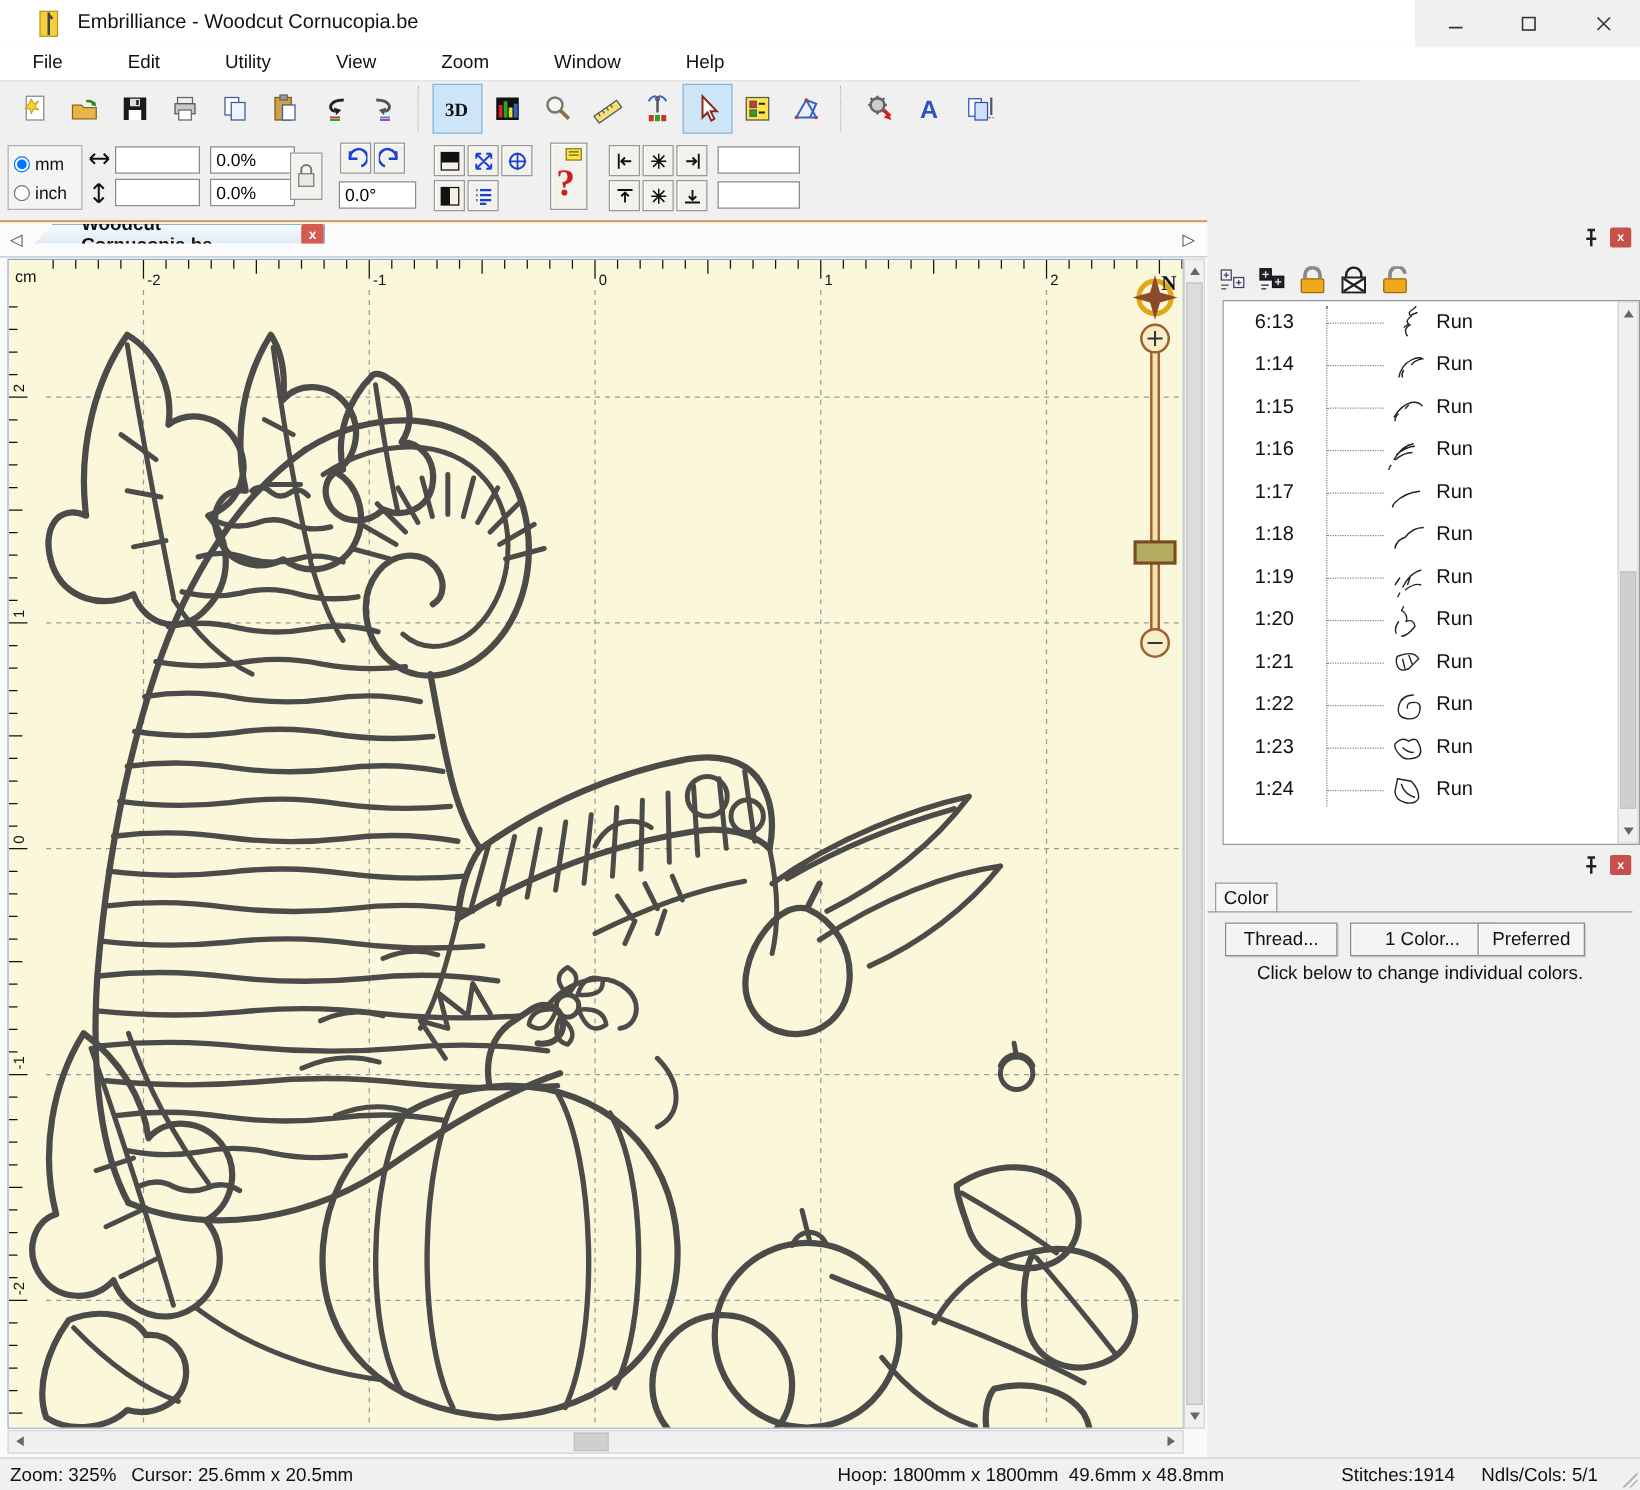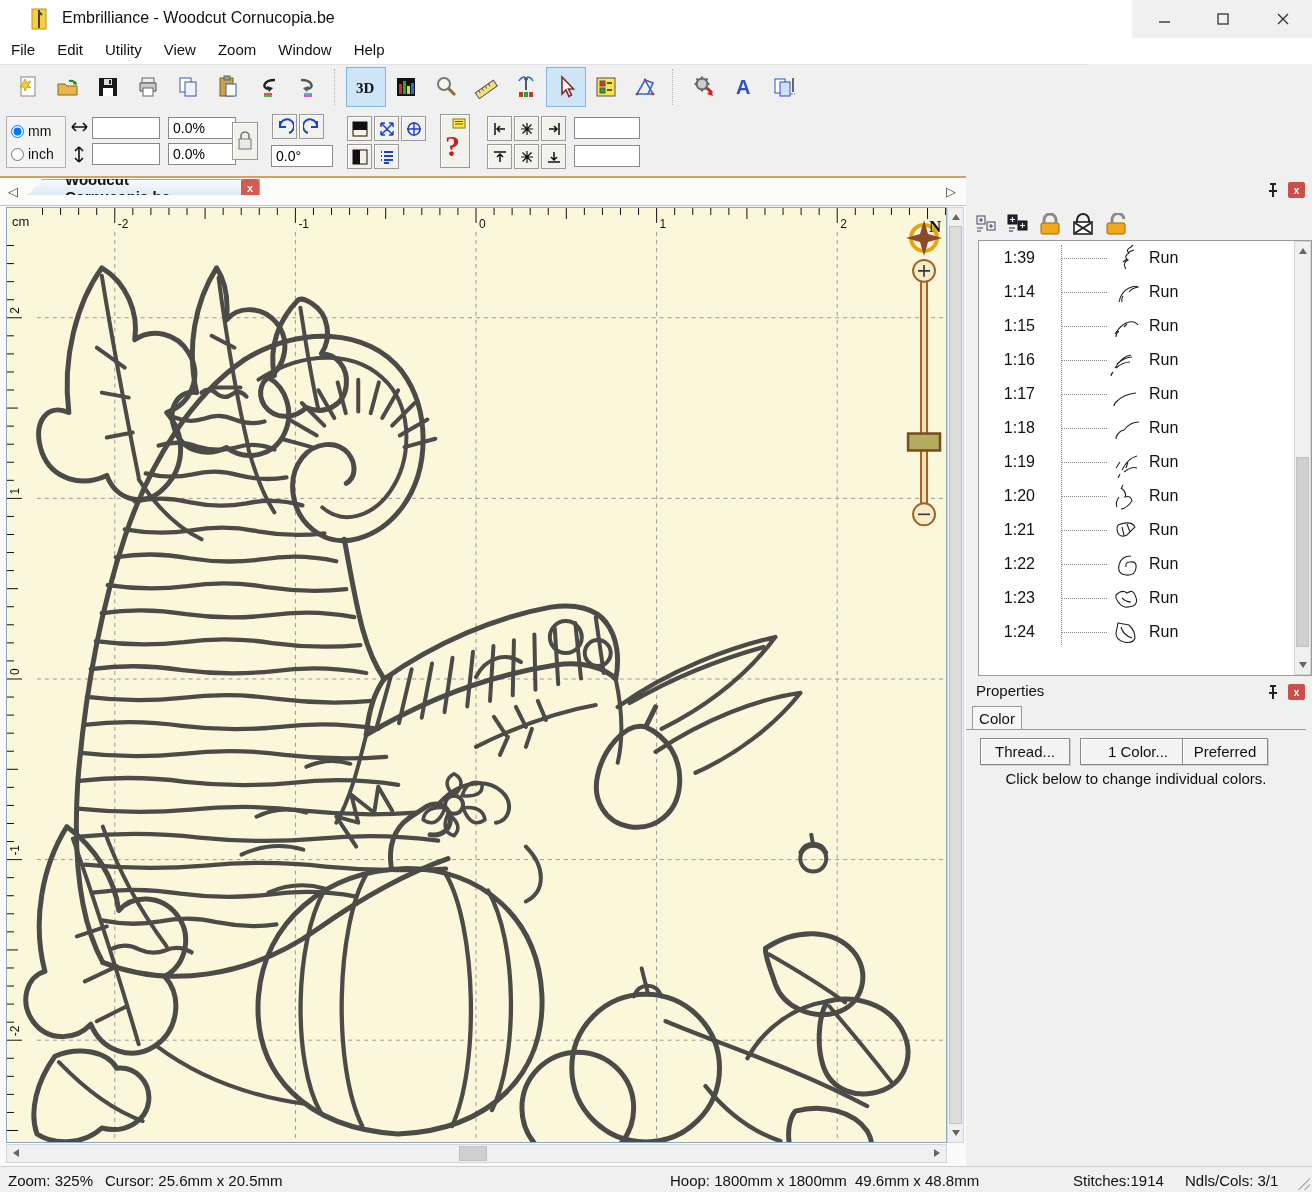--- a/index.html
+++ b/index.html
@@ -6,21 +6,21 @@
   html,body { width:1312px; height:1192px; overflow:hidden;
     font-family:"Liberation Sans", sans-serif; background:#f0f0f0; color:#111; }
   .abs { position:absolute; }
 
   
   #titlebar { position:absolute; left:0; top:0; width:1132px; height:38px; background:#ffffff; }
   #app-icon { position:absolute; left:30px; top:8px; width:22px; height:22px; }
   #title-text { position:absolute; left:62px; top:9px; font-size:16px; }
   .winbtn { position:absolute; top:6px; width:34px; height:26px; display:flex; align-items:center; justify-content:center; }
   #menubar { position:absolute; left:0; top:38px; width:1312px; height:26px; background:#ffffff; font-size:15px; }
-  #menubar span { display:inline-block; padding:3px 11px; }
+  #menubar span { display:inline-block; padding:3px 26px; }
 
   
   #toolbar1 { position:absolute; left:0; top:64px; width:1089px; height:44px; background:#f0f0f0;
     border-top:1px solid #e3e3e3; display:flex; align-items:center; padding-left:8px; }
   .tbtn { width:40px; height:40px; border:1px solid transparent; display:flex; align-items:center;
     justify-content:center; background:transparent; }
   .tbtn.sel { background:#cde5f7; border:1px solid #84b6de; }
   .tsep { width:9px; height:36px; border-left:1px dotted #b5b5b5; margin:0 3px 0 6px; }
 
   #toolbar2 { position:absolute; left:0; top:108px; width:1312px; height:68px; background:#f0f0f0; }
@@ -692,21 +692,21 @@
         <path d="M4 10 L20 20 M20 10 L4 20" stroke="#222" stroke-width="2"></path>
       </svg>
       <svg width="26" height="22">
         <rect x="3" y="10" width="18" height="11" rx="1.5" fill="#f0a818" stroke="#9a6a08"></rect>
         <path d="M8 10 V7 a6 6 0 0 1 12 -1" fill="none" stroke="#8a8a8a" stroke-width="3"></path>
       </svg>
     </div>
     <div id="obj-list">
       <div id="obj-tree-line"></div>
     <div class="obj-row">
-          <span class="obj-id">1:39</span>
+          <span class="obj-id">6:13</span>
           <span class="obj-conn"></span>
           <svg class="obj-thumb" viewBox="0 0 32 32">
             <path d="M17 27 q-4 -6 2 -9 q-5 -3 1 -7 q-4 -3 2 -6 l2 -2 m-6 14 l-4 3 m6 -10 l5 -2" fill="none" stroke="#222" stroke-width="1.1"></path>
           </svg>
           <span class="obj-type">Run</span>
         </div>
         <div class="obj-row">
           <span class="obj-id">1:14</span>
           <span class="obj-conn"></span>
           <svg class="obj-thumb" viewBox="0 0 32 32">
@@ -797,35 +797,34 @@
       </div>
 
     <div class="sb" style="left:328px; top:61px; width:17px; height:434px; border:1px solid #d5d5d5;">
       <div class="arr" style="left:4px; top:6px; border-left:4px solid transparent; border-right:4px solid transparent; border-bottom:6px solid #666;"></div>
       <div class="sb-thumb" style="left:1px; top:215px; width:13px; height:190px; background:#cfcfcf;"></div>
       <div class="arr" style="left:4px; bottom:6px; border-left:4px solid transparent; border-right:4px solid transparent; border-top:6px solid #666;"></div>
     </div>
   </div>
 
   <div id="props">
-    <div class="panel-title" style="top:0">Properties</div>
     <svg class="pin-icon" style="left:300px; top:2px" width="14" height="16">
       <path d="M4 2 H10 M7 2 V9 M3 9 H11 M7 9 V15" stroke="#222" stroke-width="2" fill="none"></path>
     </svg>
     <div class="px-close" style="left:322px; top:2px">x</div>
     <div id="color-tab">Color</div>
     <div id="tab-underline"></div>
     <div class="pbtn" style="left:14px; width:90px">Thread...</div>
     <div class="pbtn" style="left:114px; width:116px">1 Color...</div>
     <div class="pbtn" style="left:216px; width:86px">Preferred</div>
     <div id="props-caption">Click below to change individual colors.</div>
   </div>
 </div>
 
 <div id="statusbar">
   <span style="left:8px">Zoom: 325%</span>
   <span style="left:105px">Cursor: 25.6mm x 20.5mm</span>
   <span style="left:670px">Hoop: 1800mm x 1800mm</span>
   <span style="left:855px">49.6mm x 48.8mm</span>
   <span style="left:1073px">Stitches:1914</span>
-  <span style="left:1185px">Ndls/Cols: 3/1</span>
+  <span style="left:1185px">Ndls/Cols: 5/1</span>
   <div id="grip"></div>
 </div>
 
 </body></html>

